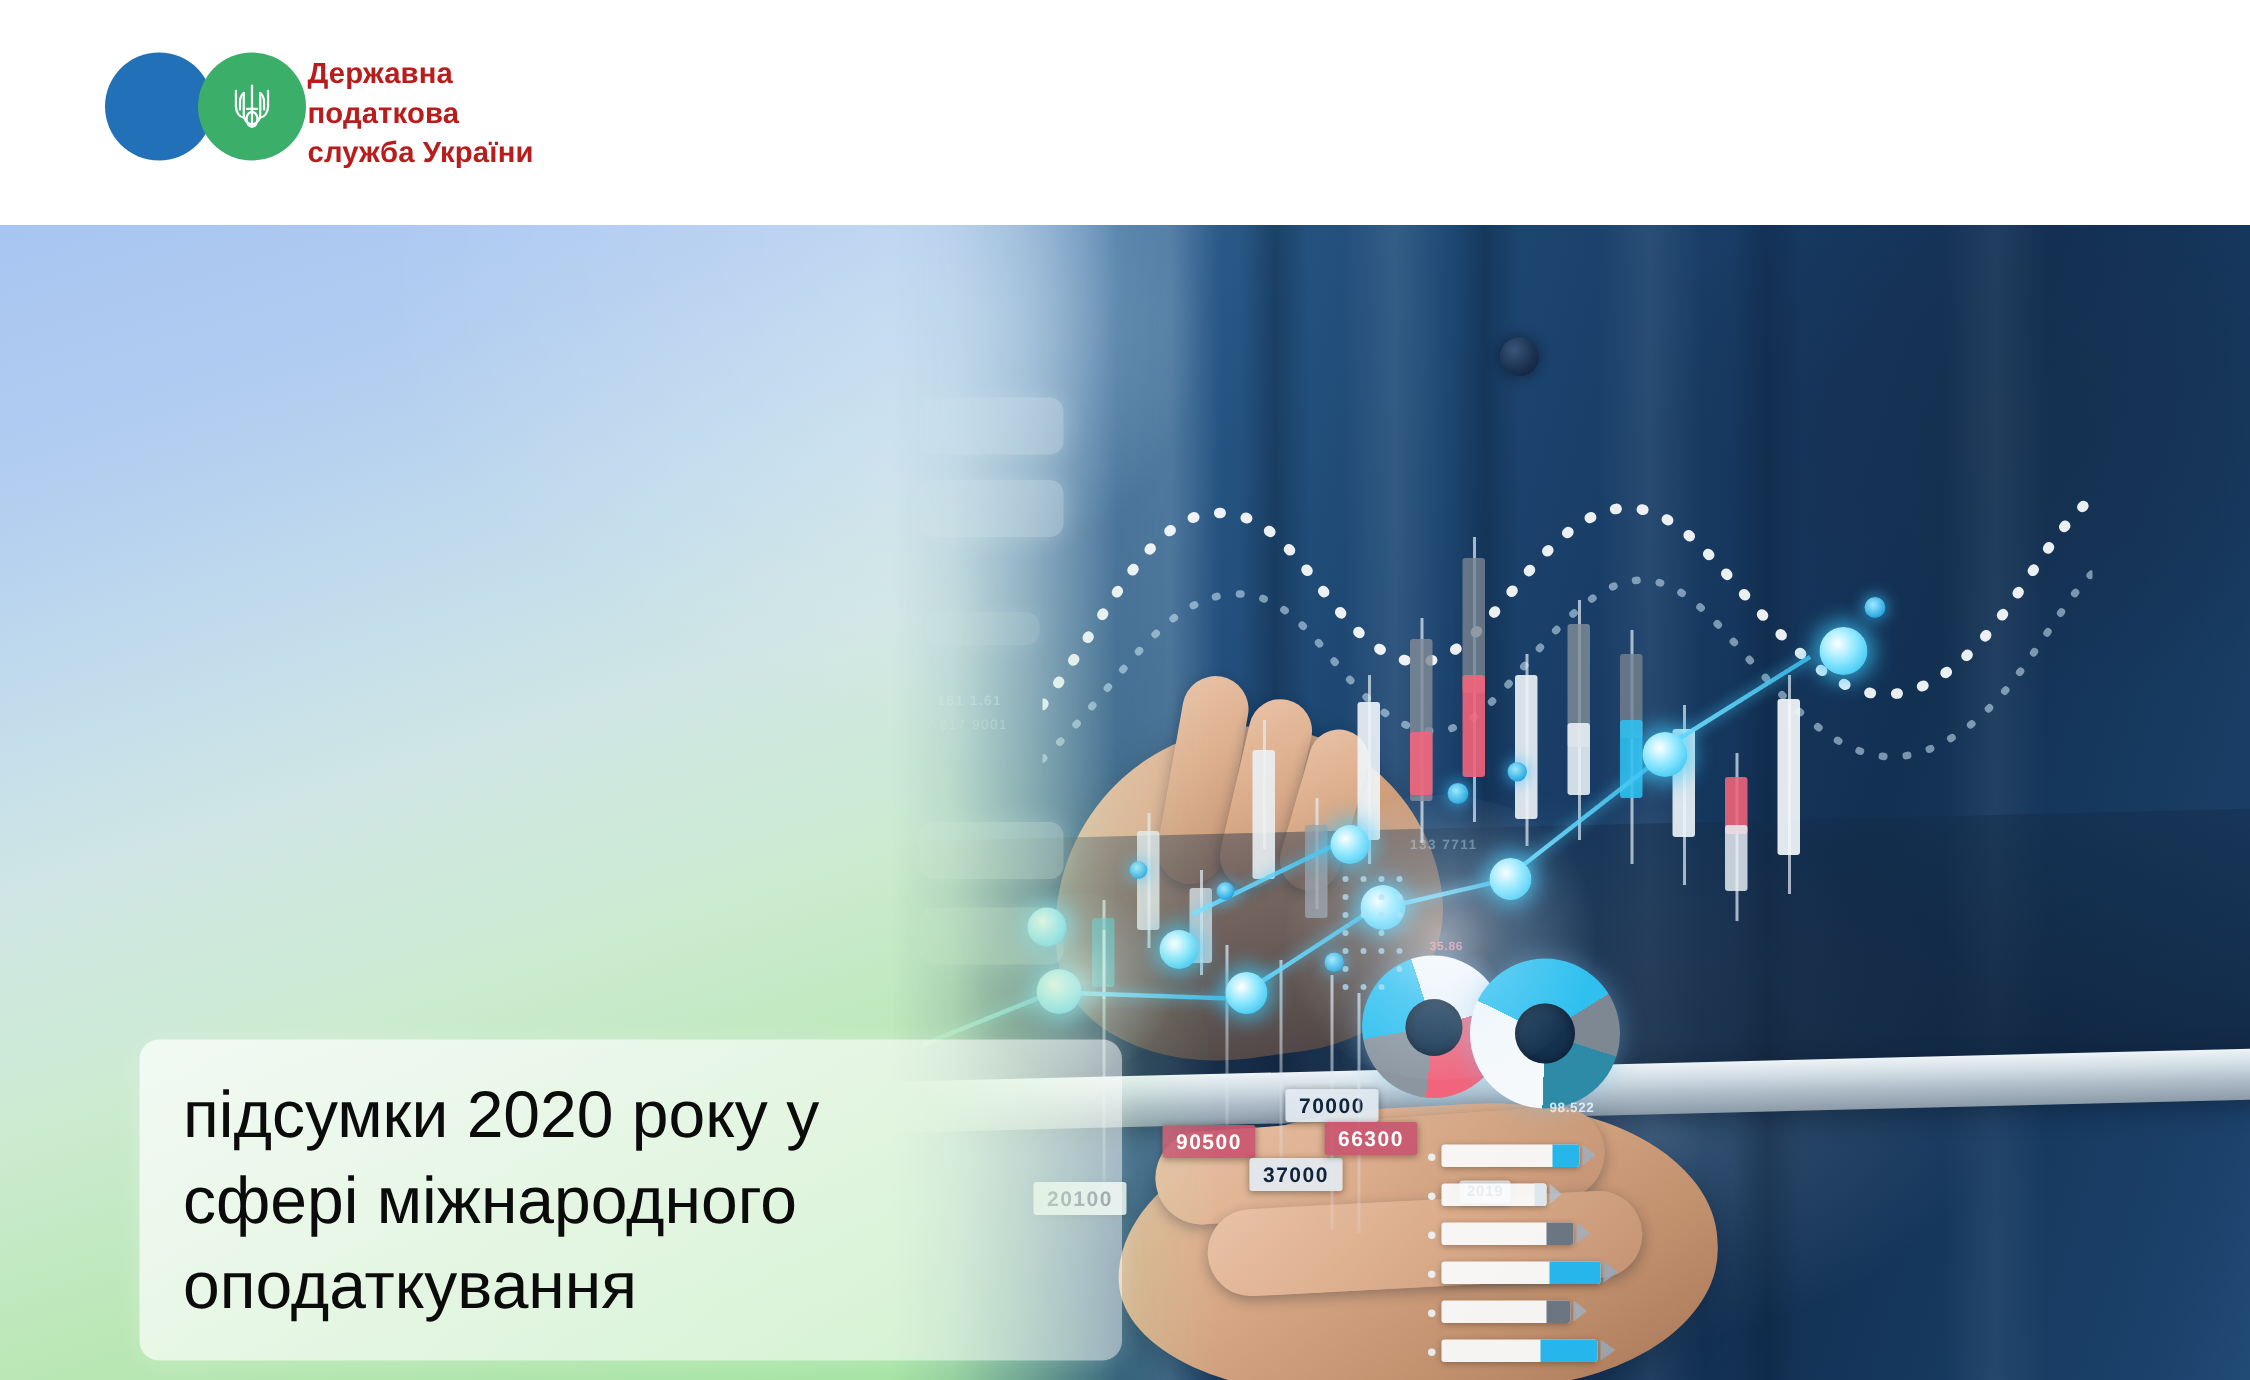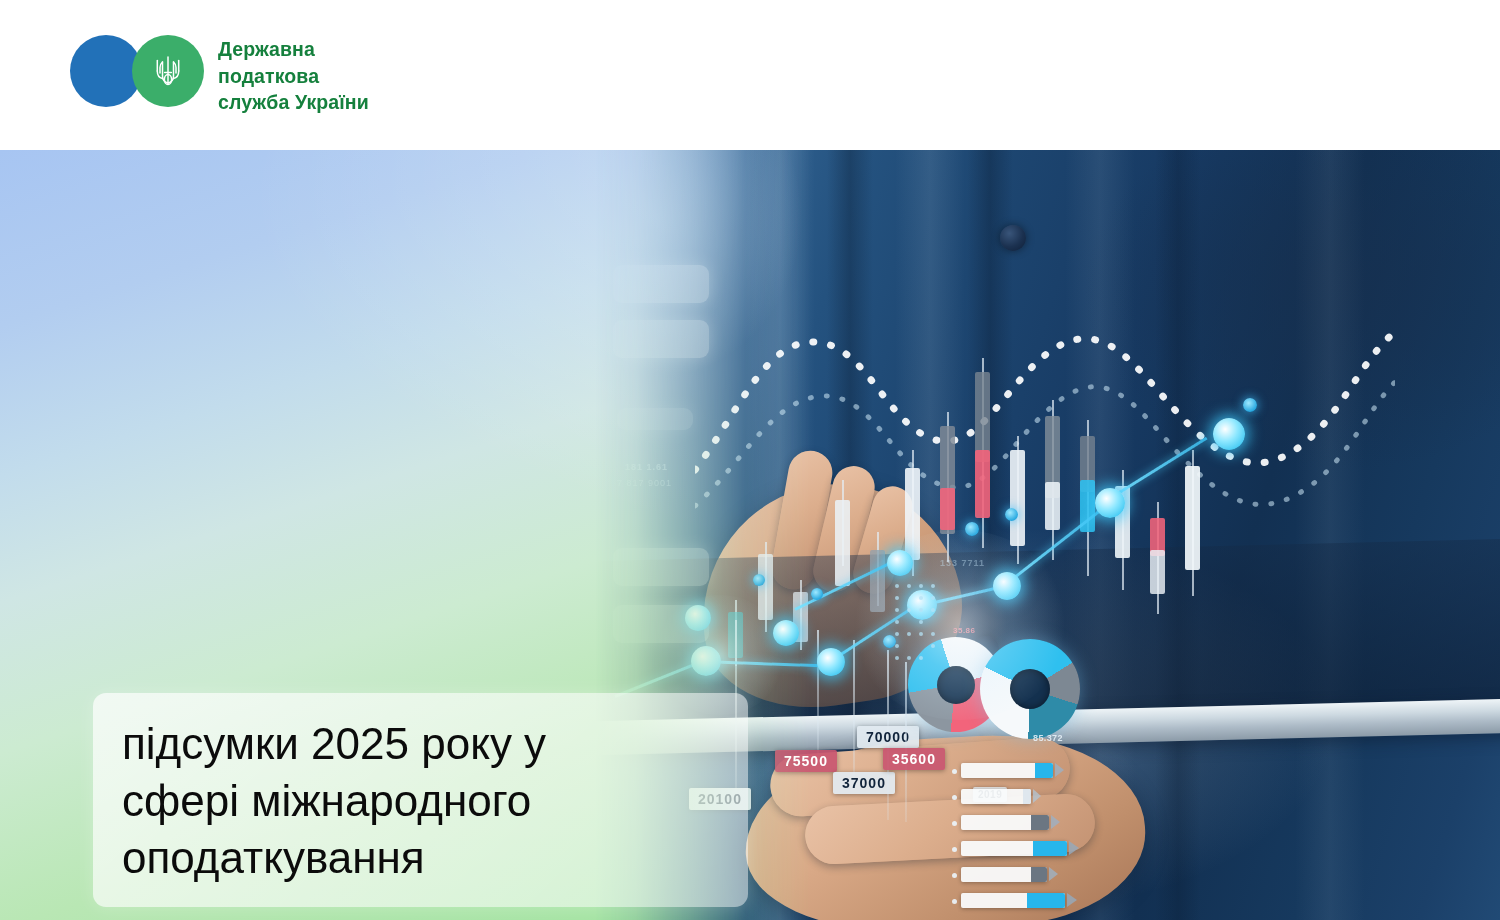--- a/index.html
+++ b/index.html
@@ -13,21 +13,21 @@
   .header { position:absolute; left:0; top:0; width:1500px; height:150px;
             background:#ffffff; z-index:40; }
   .logo-wrap { position:absolute; left:70px; top:35px; display:flex; align-items:flex-start; }
   .logo-marks { position:relative; width:135px; height:80px; flex:0 0 auto; }
   .circle-blue { position:absolute; left:0; top:0; width:72px; height:72px;
                  border-radius:50%; background:#2271b8; }
   .circle-green { position:absolute; left:62px; top:0; width:72px; height:72px;
                   border-radius:50%; background:#3bae6a;
                   display:flex; align-items:center; justify-content:center; }
   .trident { width:30px; height:38px; display:block; }
-  .logo-text { margin-left:13px; font-size:19.5px; font-weight:bold; color:#15803d;
+  .logo-text { font-size:19.5px; font-weight:bold; color:#b91c1c;
                line-height:1.37; letter-spacing:.1px; white-space:pre-line;
                padding-top:1px; }
 
   
   .hero { position:absolute; left:0; top:150px; width:1500px; height:770px;
           overflow:hidden; }
 
   
   .bg-grad { position:absolute; inset:0;
     background:
@@ -288,30 +288,30 @@
         <span class="wick" style="left:205px; top:430px; height:70px;"></span>
         <span class="cs" style="left:198px; top:442px; height:50px; background:rgba(226,234,241,.72);"></span>
 
         <span class="wick" style="left:140px; top:450px; height:66px;"></span>
         <span class="cs" style="left:133px; top:462px; height:46px; background:rgba(60,190,200,.62);"></span>
 
         <span class="tag-stem" style="left:140px; top:470px; height:175px;"></span>
         <span class="tag" style="left:94px; top:638px;">20100</span>
 
         <span class="tag-stem" style="left:222px; top:480px; height:130px;"></span>
-        <span class="tag pink" style="left:180px; top:600px;">75500</span>
+        <span class="tag pink" style="left:180px; top:600px;">90500</span>
 
         <span class="tag-stem" style="left:258px; top:490px; height:150px;"></span>
         <span class="tag" style="left:238px; top:622px;">37000</span>
 
         <span class="tag-stem" style="left:292px; top:500px; height:170px;"></span>
         <span class="tag" style="left:262px; top:576px;">70000</span>
 
         <span class="tag-stem" style="left:310px; top:512px; height:160px;"></span>
-        <span class="tag pink" style="left:288px; top:598px;">35600</span>
+        <span class="tag pink" style="left:288px; top:598px;">66300</span>
 
         <span class="tag" style="left:378px; top:637px; font-size:10px; letter-spacing:.5px; padding:2px 5px; opacity:.9;">2019</span>
 
         <div style="position:absolute; left:313px; top:487px; width:95px; height:95px; border-radius:50%;
                background:conic-gradient(from -18deg,
                  #f4f7fa 0deg 92deg,
                  #f2647b 92deg 204deg,
                  #8c96a0 204deg 278deg,
                  #2fc0ef 278deg 360deg);
                box-shadow:0 0 18px rgba(120,190,230,.45);">
@@ -326,21 +326,21 @@
                  #2fc0ef 0deg 72deg,
                  #7d8893 72deg 122deg,
                  #2e8ba8 122deg 196deg,
                  #f6f9fb 196deg 310deg,
                  #2fc0ef 310deg 360deg);
                box-shadow:0 0 18px rgba(120,190,230,.45);">
           <span style="position:absolute; inset:30%; border-radius:50%;
                 background:#14314f; box-shadow:inset 0 0 8px rgba(0,0,0,.5);"></span>
         </div>
         <span style="position:absolute; left:438px; top:583px; font-size:9px; font-weight:bold;
-                     color:rgba(235,245,252,.85); letter-spacing:.4px;">85.372</span>
+                     color:rgba(235,245,252,.85); letter-spacing:.4px;">98.522</span>
 
         <span class="hbar-dot" style="left:357px; top:619px;"></span>
         <div class="hbar" style="left:366px; top:613px; width:92px;">
           <span class="hbar-fill" style="width:18px; background:#27b6ec;"></span>
           </div>
         <span class="hbar-tri" style="left:460px; top:613px; border-left:9px solid rgba(160,175,190,.85);"></span>
 
         <span class="hbar-dot" style="left:357px; top:645px;"></span>
         <div class="hbar" style="left:366px; top:639px; width:70px;">
           <span class="hbar-fill" style="width:8px; background:#dfe7ee;"></span>
@@ -426,18 +426,18 @@
                      color:rgba(190,225,245,.45); font-weight:bold;">181 1.61</span>
         <span style="position:absolute; left:22px; top:328px; font-size:9px; letter-spacing:1px;
                      color:rgba(190,225,245,.42); font-weight:normal;">7 817 9001</span>
         <span style="position:absolute; left:345px; top:408px; font-size:9px; letter-spacing:1px;
                      color:rgba(200,230,248,.40); font-weight:bold;">133 7711</span>
       </div>
     </div>
 
 
     <div class="sub-panel">
-      <p class="subtitle">підсумки 2025 року у
+      <p class="subtitle">підсумки 2020 року у
 сфері міжнародного
 оподаткування</p>
     </div>
   </section>
 </div>
 
 </body></html>

